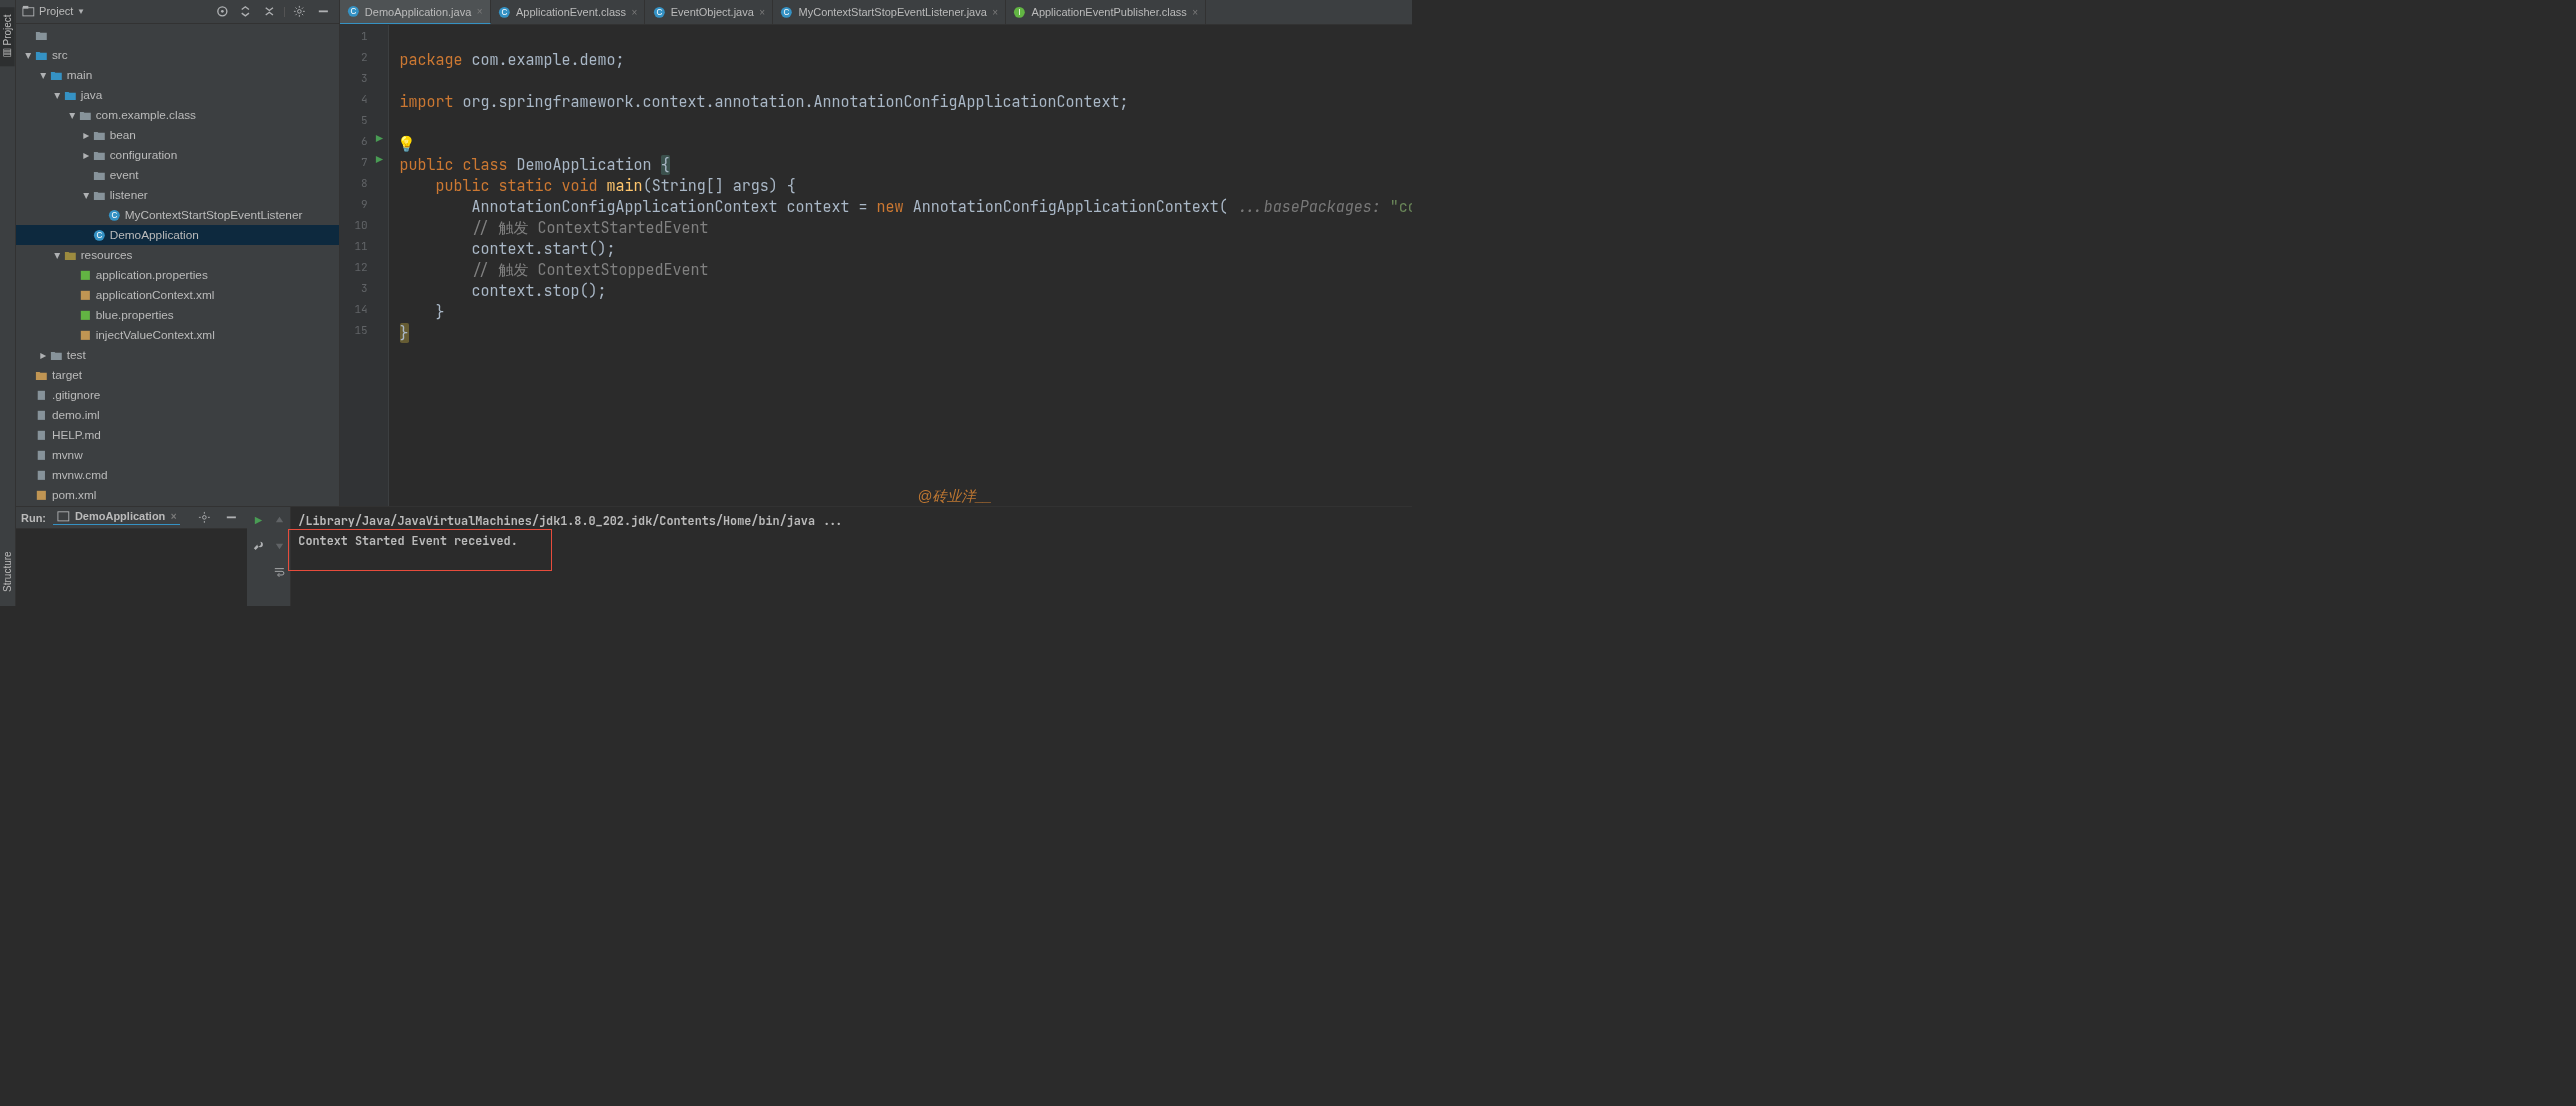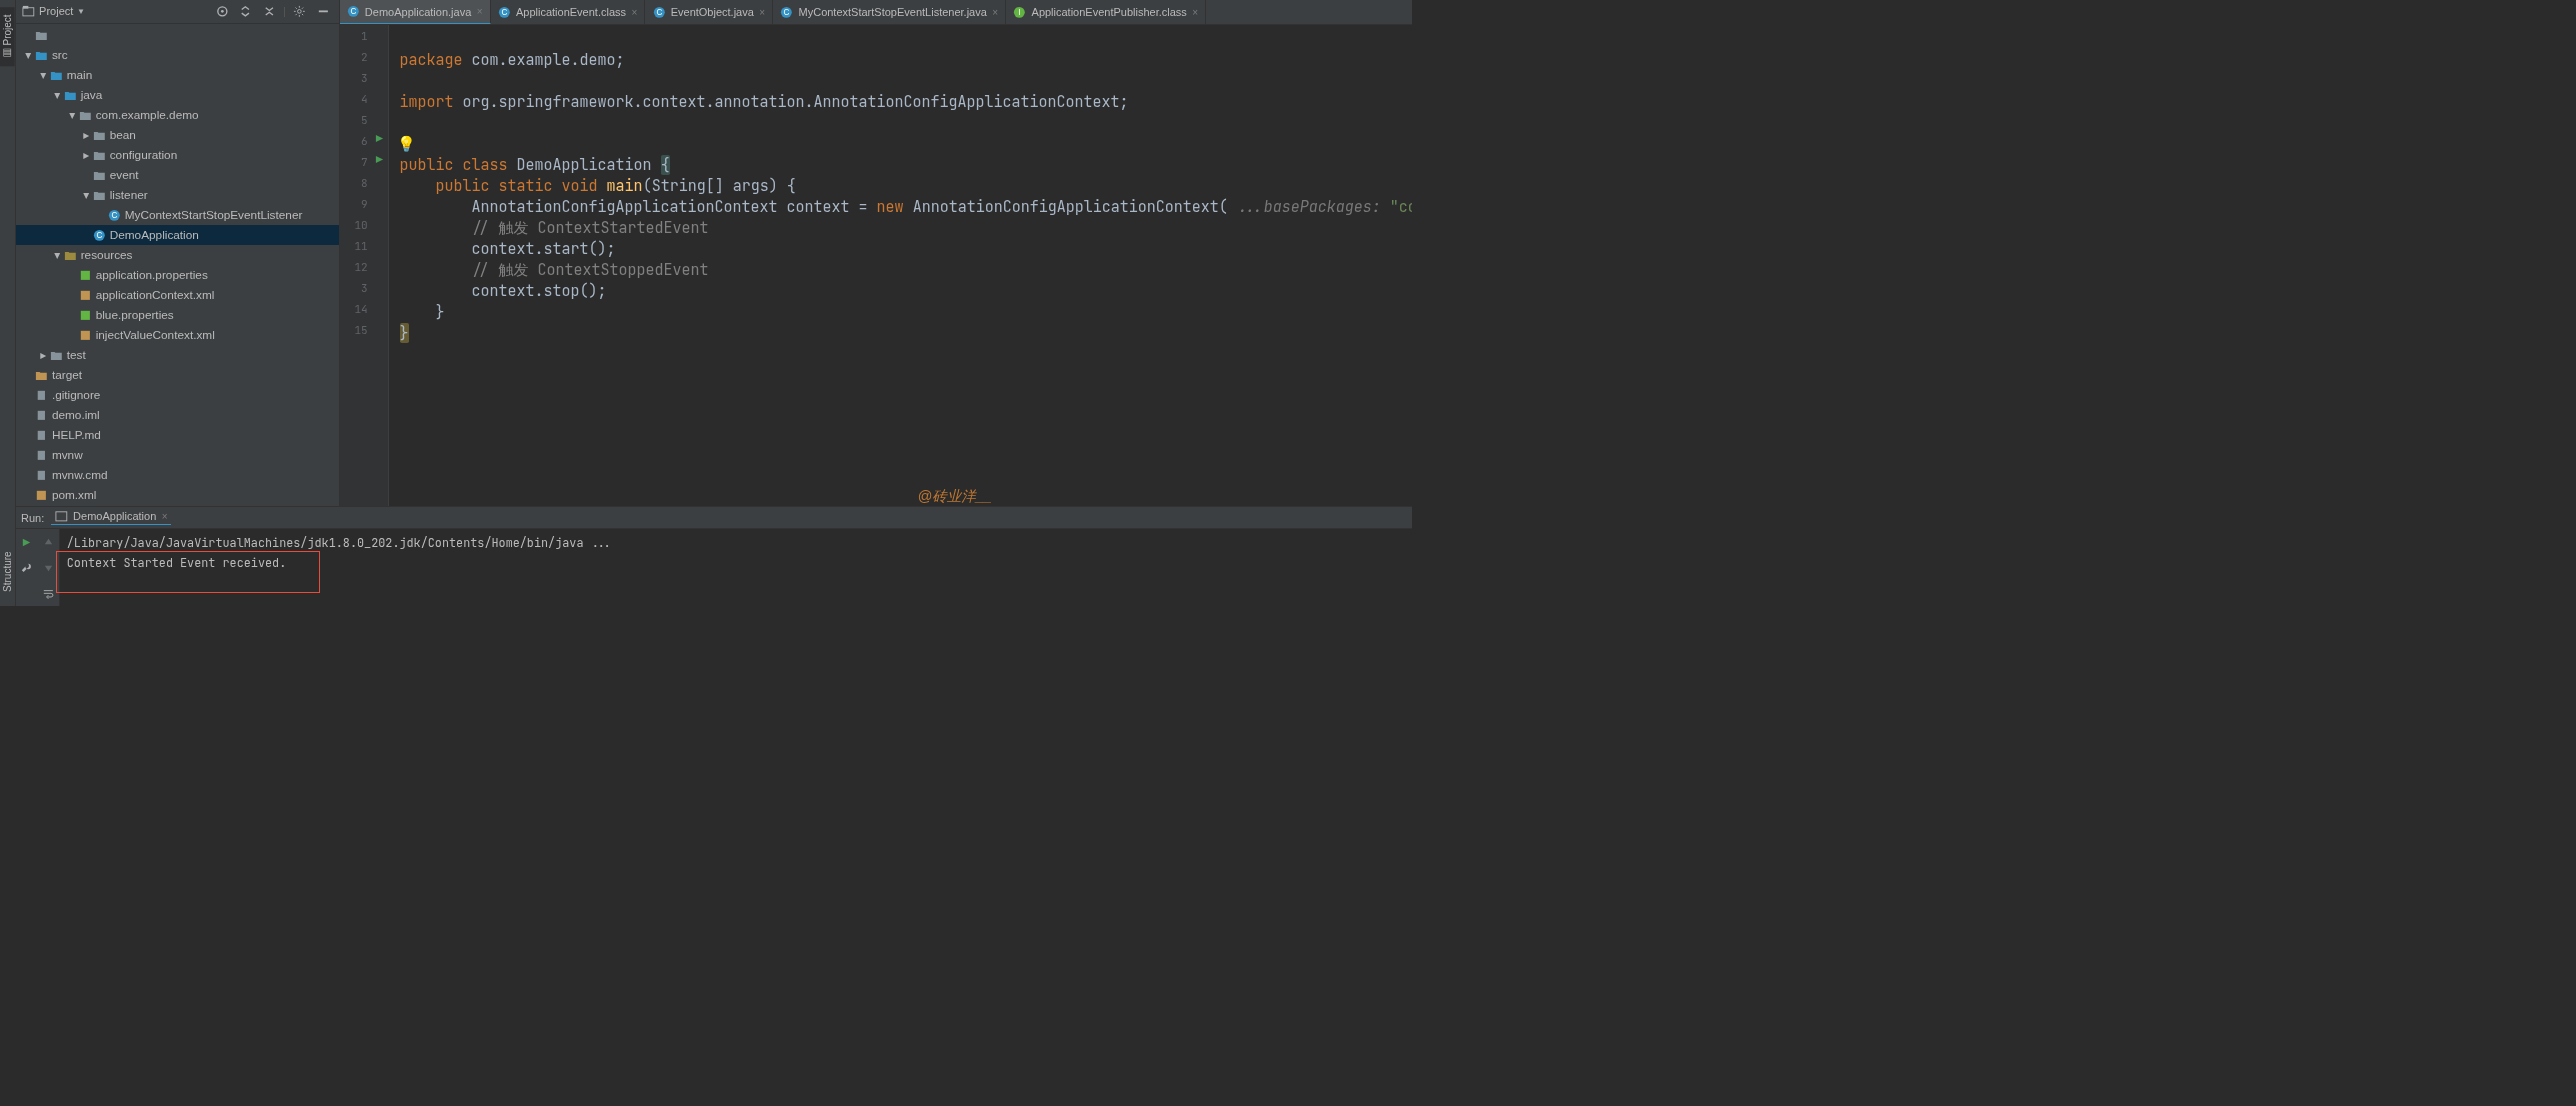--- a/index.html
+++ b/index.html
@@ -180,21 +180,22 @@
   color: #c07832;
   font-style: italic;
   font-size: 14.5px;
 }
 
 .run-panel {
   height: 100px;
   background: #2b2b2b;
   border-top: 0.9px solid #323232;
   display: flex;
-  flex-direction: column;
+  flex-direction: row;
+  font-weight: bold;
 }
 .run-header {
   height: 22px;
   background: #3c3f41;
   display: flex;
   align-items: center;
   padding: 0 5.4px;
   gap: 7.2px;
   border-bottom: 0.9px solid #323232;
 }
@@ -342,21 +343,21 @@
             </span>
             <span class="tree-label">java</span>
           </div>
           <div class="tree-row" style="padding-left: 51px;">
             <span class="chev">▾</span>
             <span class="ficon">
               <svg width="12.7" height="11" viewBox="0 0 14 12">
                 <path d="M1 2 h4 l1 1 h7 v8 h-12 z" fill="#87939a"></path>
               </svg>
             </span>
-            <span class="tree-label">com.example.demo</span>
+            <span class="tree-label">com.example.class</span>
           </div>
           <div class="tree-row" style="padding-left: 65px;">
             <span class="chev">▸</span>
             <span class="ficon">
               <svg width="12.7" height="11" viewBox="0 0 14 12">
                 <path d="M1 2 h4 l1 1 h7 v8 h-12 z" fill="#87939a"></path>
               </svg>
             </span>
             <span class="tree-label">bean</span>
           </div>

